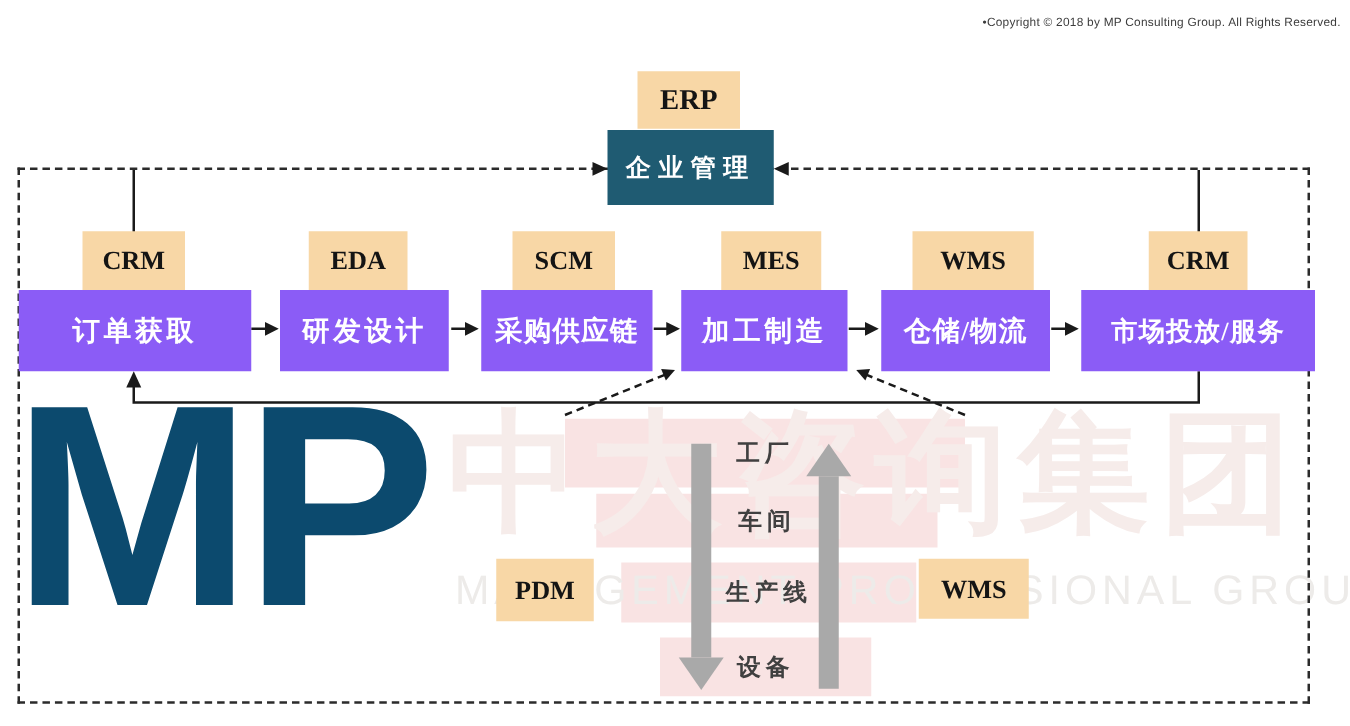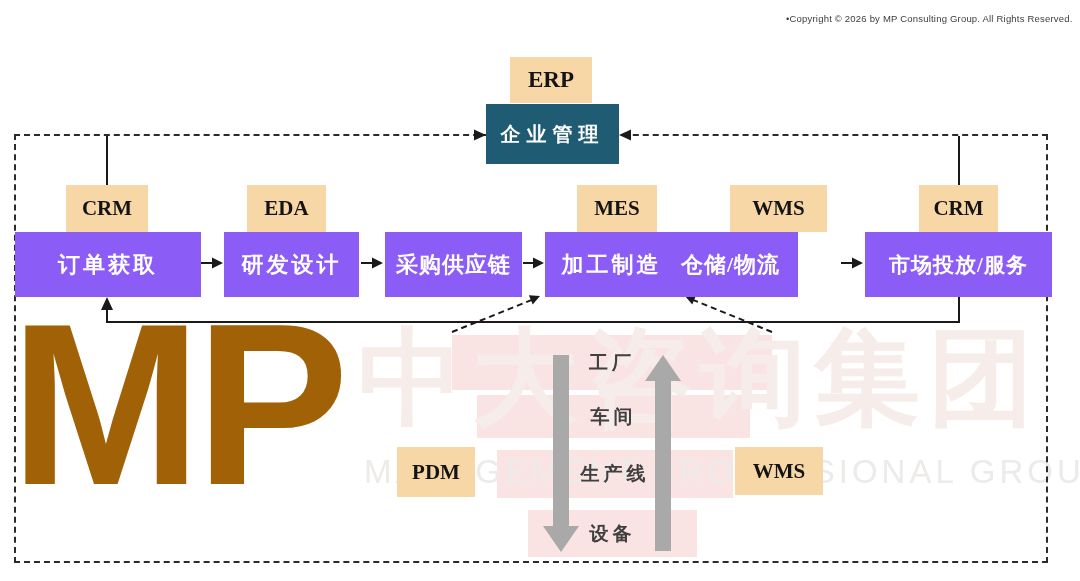--- a/index.html
+++ b/index.html
@@ -2,21 +2,21 @@
 <html><head>
 <meta charset="utf-8">
 <style>
   html,body{margin:0;padding:0;background:#fff;}
   #slide{position:relative;width:1080px;height:581px;background:#ffffff;overflow:hidden;
          font-family:"Liberation Sans",sans-serif;}
 
   
   .wm{position:absolute;z-index:2;white-space:nowrap;pointer-events:none;}
   .wm-logo{left:10px;top:290px;font-size:230px;line-height:1;font-weight:bold;
-           color:#a16207;letter-spacing:-6px;font-family:"Liberation Sans",sans-serif;}
+           color:#0c4a6e;letter-spacing:-6px;font-family:"Liberation Sans",sans-serif;}
   .wm-cn{left:358px;top:318px;font-size:106px;line-height:1.15;font-weight:bold;
          color:#f6ecea;letter-spacing:8px;font-family:"Liberation Serif",serif;}
   .wm-en{left:364px;top:452px;font-size:33px;line-height:1.2;font-weight:400;
          color:#edebe9;letter-spacing:4px;}
 
   
   .tan{position:absolute;z-index:4;background:#f8d7a6;display:flex;align-items:center;
        justify-content:center;font-family:"Liberation Serif",serif;font-weight:bold;
        color:#141414;font-size:21px;}
   .red{position:absolute;z-index:4;top:232px;height:65px;background:#8b5cf6;display:flex;
@@ -46,42 +46,43 @@
   #connectors{position:absolute;z-index:3;left:0;top:0;pointer-events:none;}
 
   .copyright{position:absolute;left:786px;top:13px;z-index:6;font-size:9.5px;
              color:#3c3c3c;letter-spacing:0.2px;}
 </style>
 </head>
 <body>
 
 <div id="slide">
 
-  <div class="copyright">•Copyright © 2026 by MP Consulting Group. All Rights Reserved.</div>
+  <div class="copyright">•Copyright © 2018 by MP Consulting Group. All Rights Reserved.</div>
 
   <div class="wm wm-logo">MP</div>
   <div class="wm wm-cn">中大咨询集团</div>
   <div class="wm wm-en">MANAGEMENT PROFESSIONAL GROUP</div>
 
   <div class="boundary"></div>
 
   <div class="tan" style="left:510px;top:57px;width:82px;height:46px;font-size:23px;">ERP</div>
   <div class="teal">企业管理</div>
 
   <div class="tan" style="left:66px;top:185px;width:82px;height:47px;">CRM</div>
   <div class="tan" style="left:247px;top:185px;width:79px;height:47px;">EDA</div>
+  <div class="tan" style="left:410px;top:185px;width:82px;height:47px;">SCM</div>
   <div class="tan" style="left:577px;top:185px;width:80px;height:47px;">MES</div>
   <div class="tan" style="left:730px;top:185px;width:97px;height:47px;">WMS</div>
   <div class="tan" style="left:919px;top:185px;width:79px;height:47px;">CRM</div>
 
   <div class="red" style="left:15px;width:186px;">订单获取</div>
   <div class="red" style="left:385px;width:137px;letter-spacing:1px;">采购供应链</div>
   <div class="red" style="left:224px;width:135px;">研发设计</div>
   <div class="red" style="left:545px;width:133px;">加工制造</div>
-  <div class="red" style="left:663px;width:135px;letter-spacing:1px;">仓储/物流</div>
+  <div class="red" style="left:705px;width:135px;letter-spacing:1px;">仓储/物流</div>
   <div class="red" style="left:865px;width:187px;font-size:21px;letter-spacing:1px;">市场投放/服务</div>
 
   <div class="pink" style="left:452px;top:335px;width:320px;height:55px;"></div>
   <div class="pink" style="left:477px;top:395px;width:273px;height:43px;"></div>
   <div class="pink" style="left:497px;top:450px;width:236px;height:48px;"></div>
   <div class="pink" style="left:528px;top:510px;width:169px;height:47px;"></div>
 
   <div class="plabel" style="left:452px;top:335px;width:320px;height:55px;">工厂</div>
   <div class="plabel" style="left:477px;top:395px;width:273px;height:43px;">车间</div>
   <div class="plabel" style="left:497px;top:450px;width:236px;height:48px;">生产线</div>

